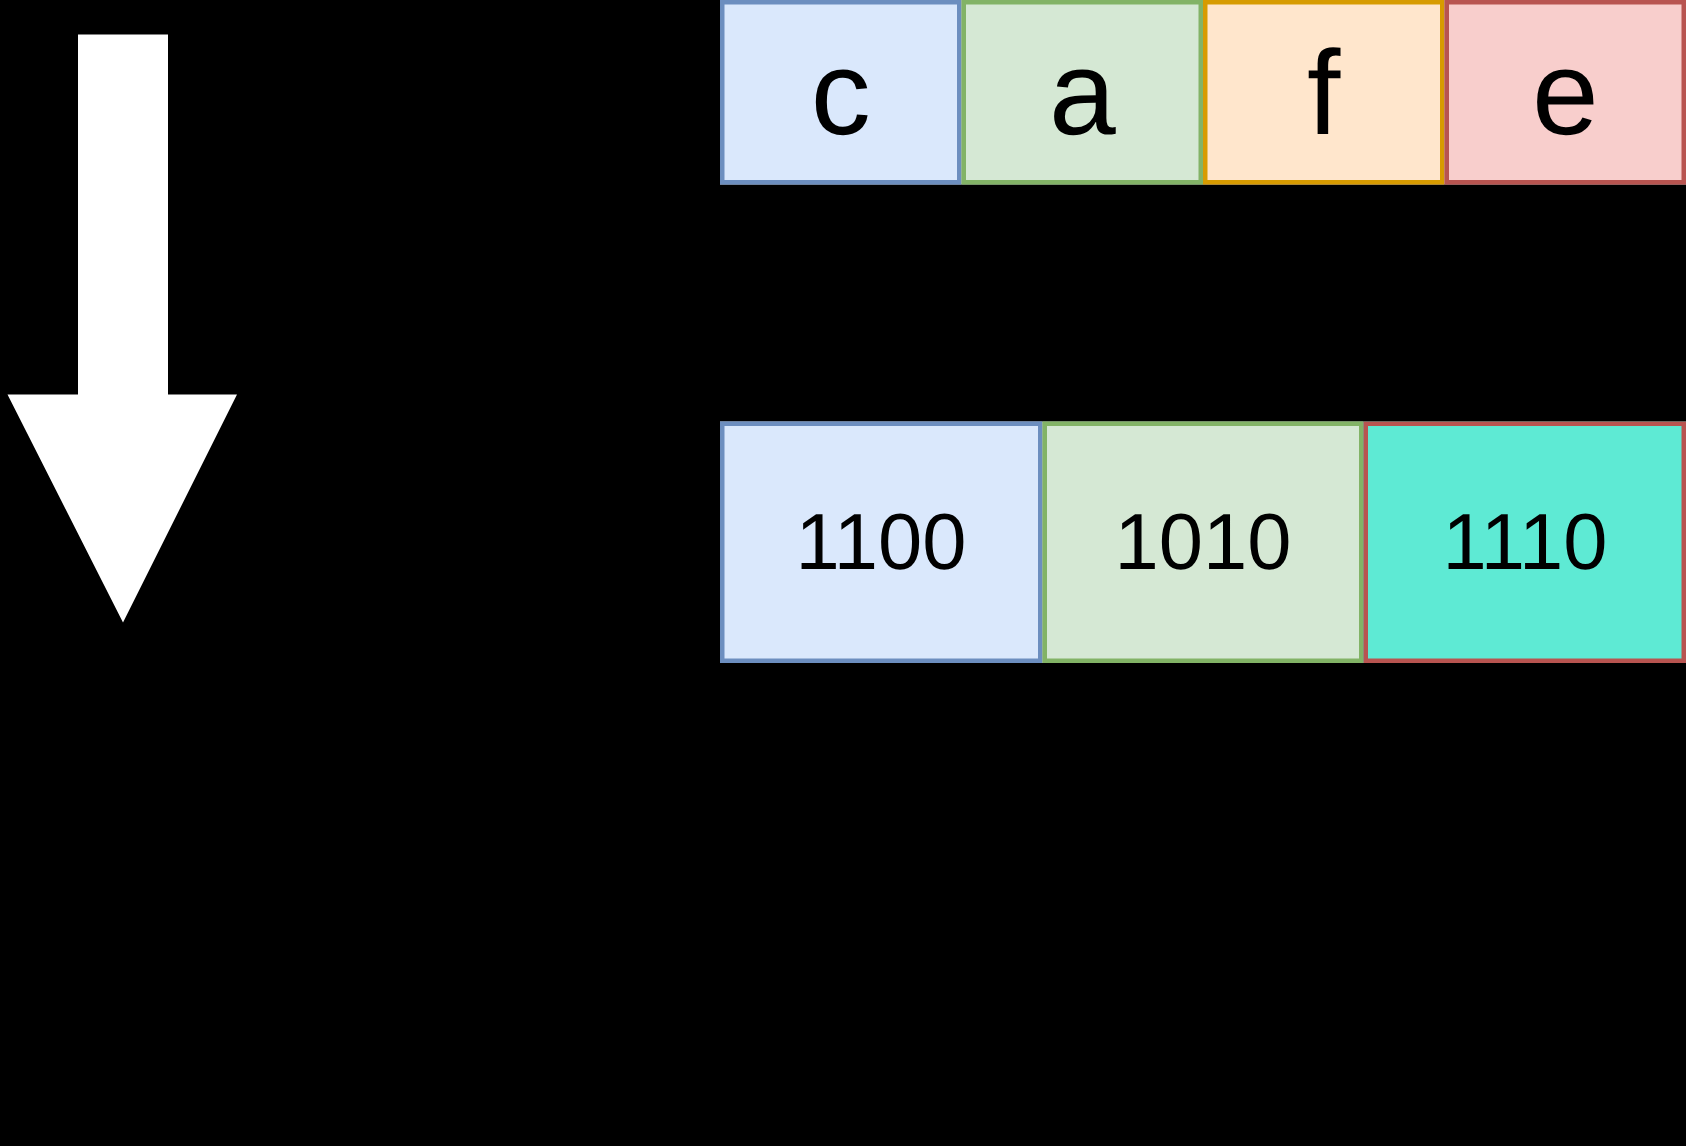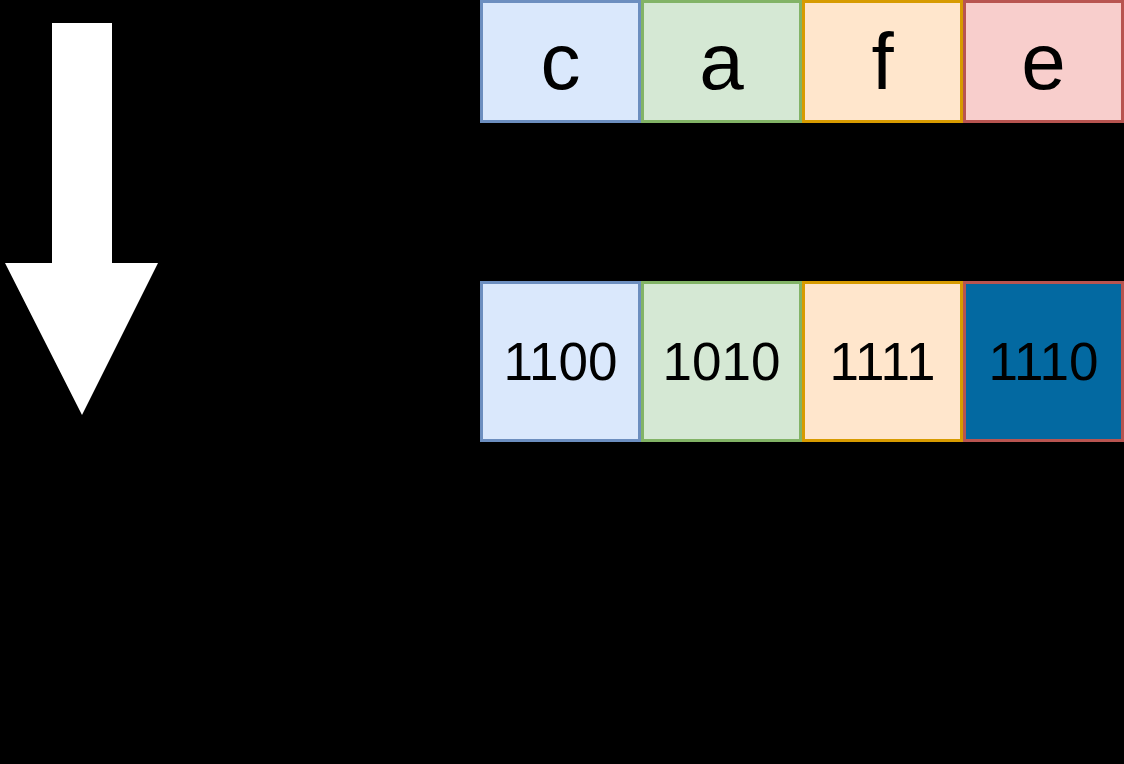--- a/index.html
+++ b/index.html
@@ -78,21 +78,18 @@
     </div>
   </div>
 
   <div id="binary-row" class="box-row">
     <div class="cell" style="background-color: rgb(218, 232, 252); border-color: rgb(108, 142, 191);">
       <span>1100</span>
     </div>
     <div class="cell" style="background-color: rgb(213, 232, 212); border-color: rgb(130, 179, 102); align-items: center;">
       <span>1010</span>
     </div>
-    <div class="cell" style="background-color: rgb(255, 230, 204); border-color: rgb(215, 155, 0);">
-      <span>1111</span>
-    </div>
-    <div class="cell" style="background-color: #0369a1; border-color: rgb(184, 84, 80);">
+    <div class="cell" style="background-color: #5eead4; border-color: rgb(184, 84, 80);">
       <span>1110</span>
     </div>
   </div>
 
 </div>
 
 </body></html>

